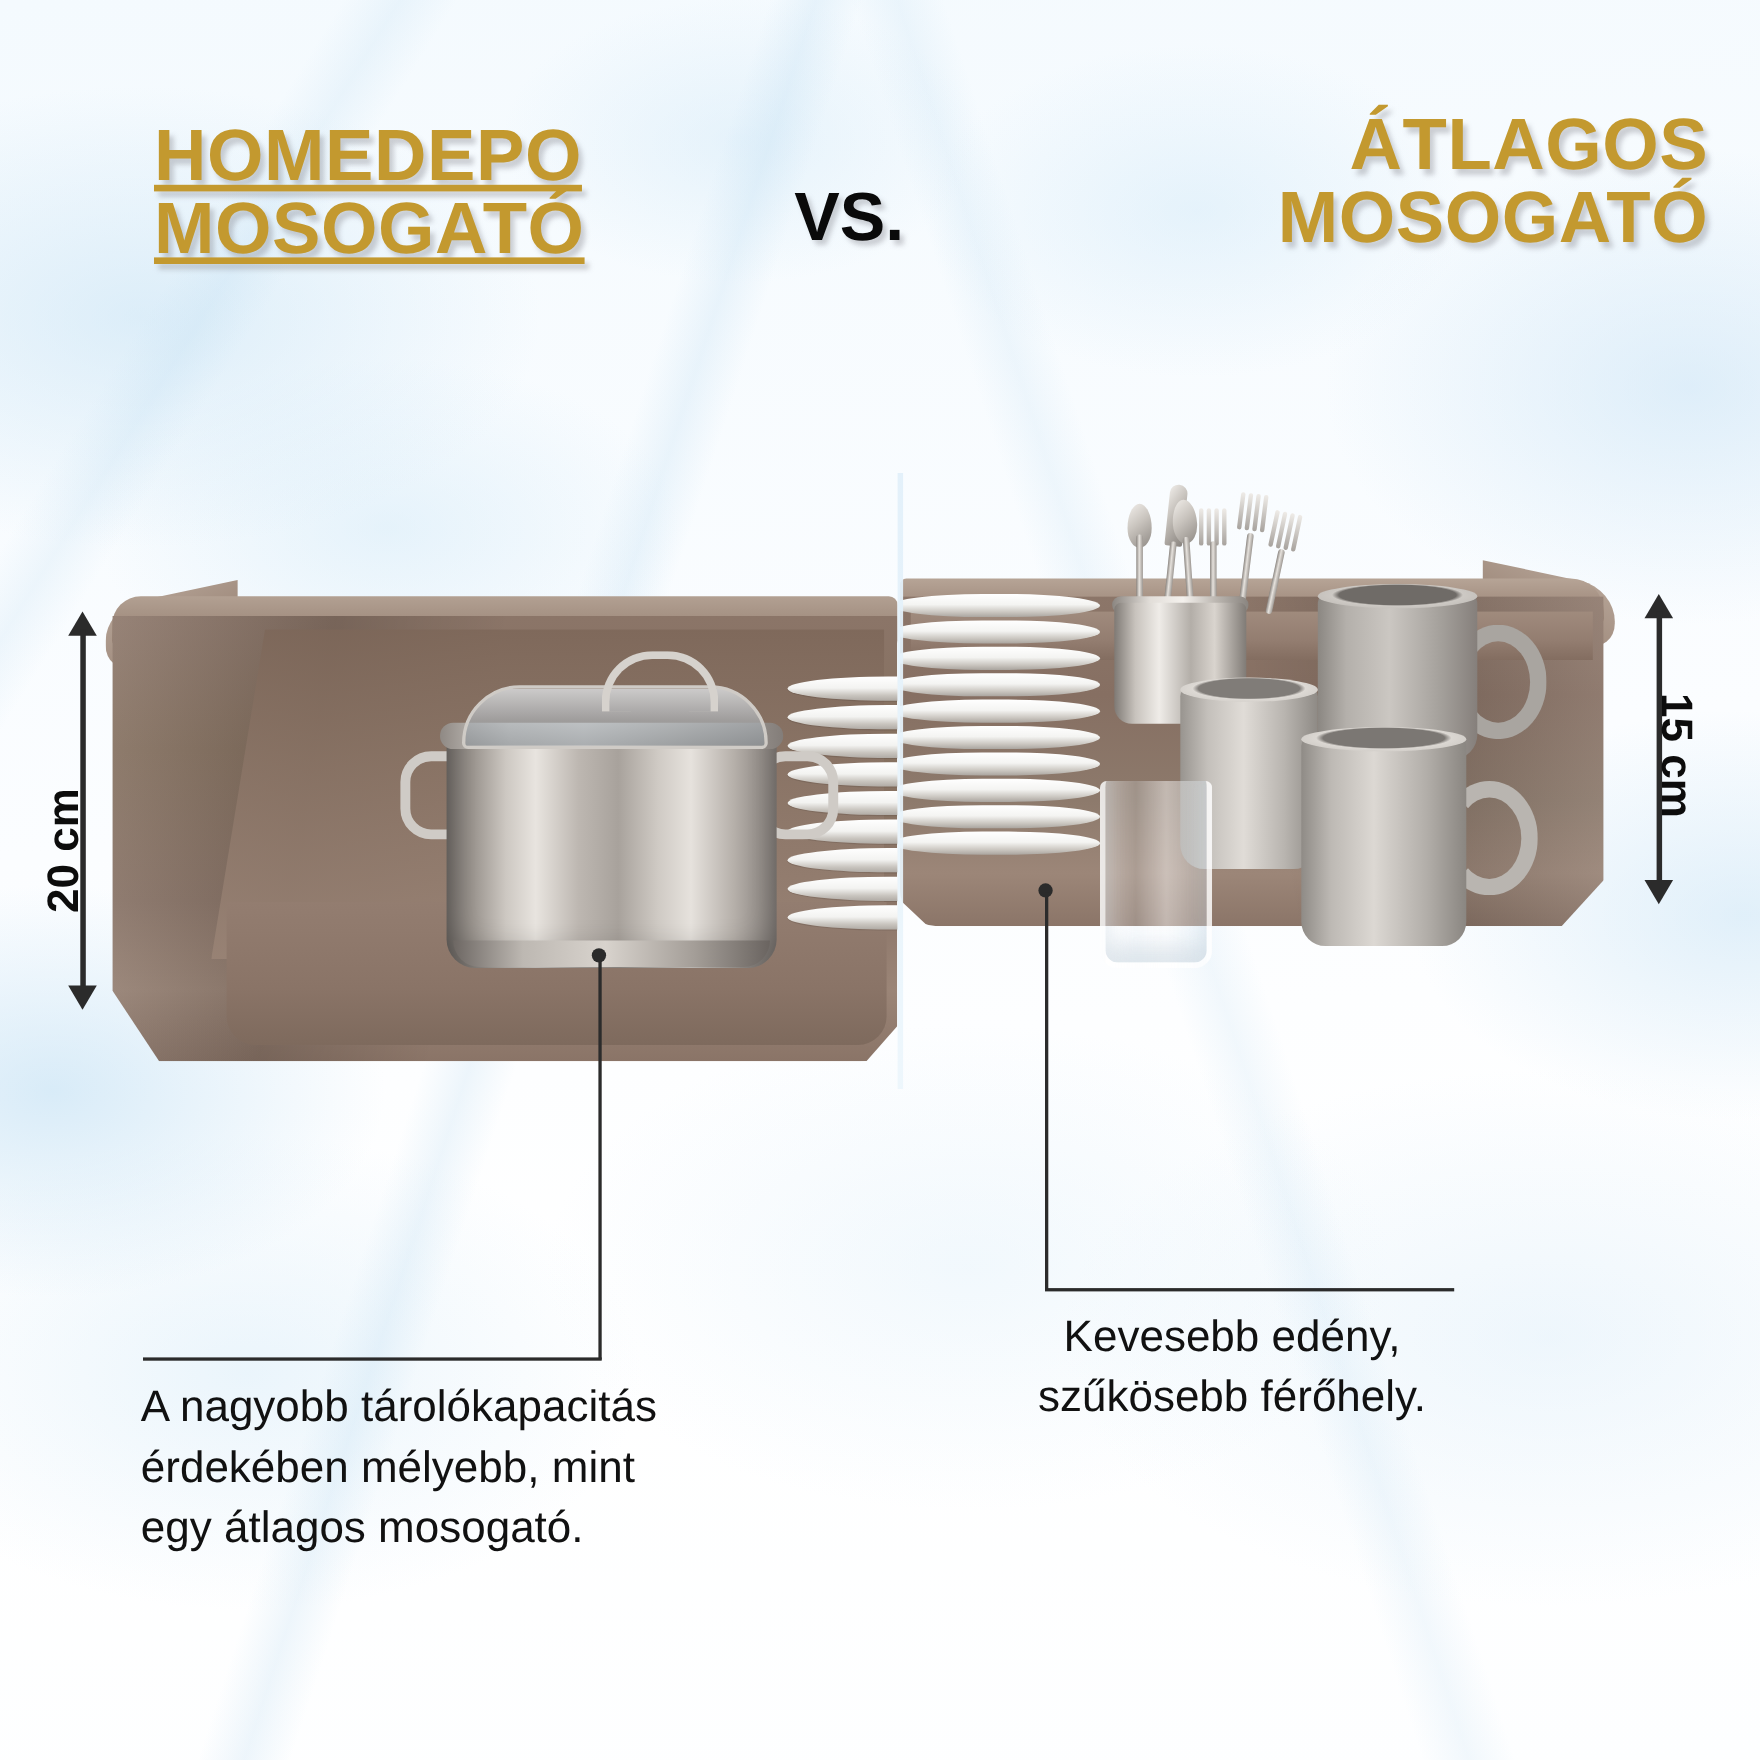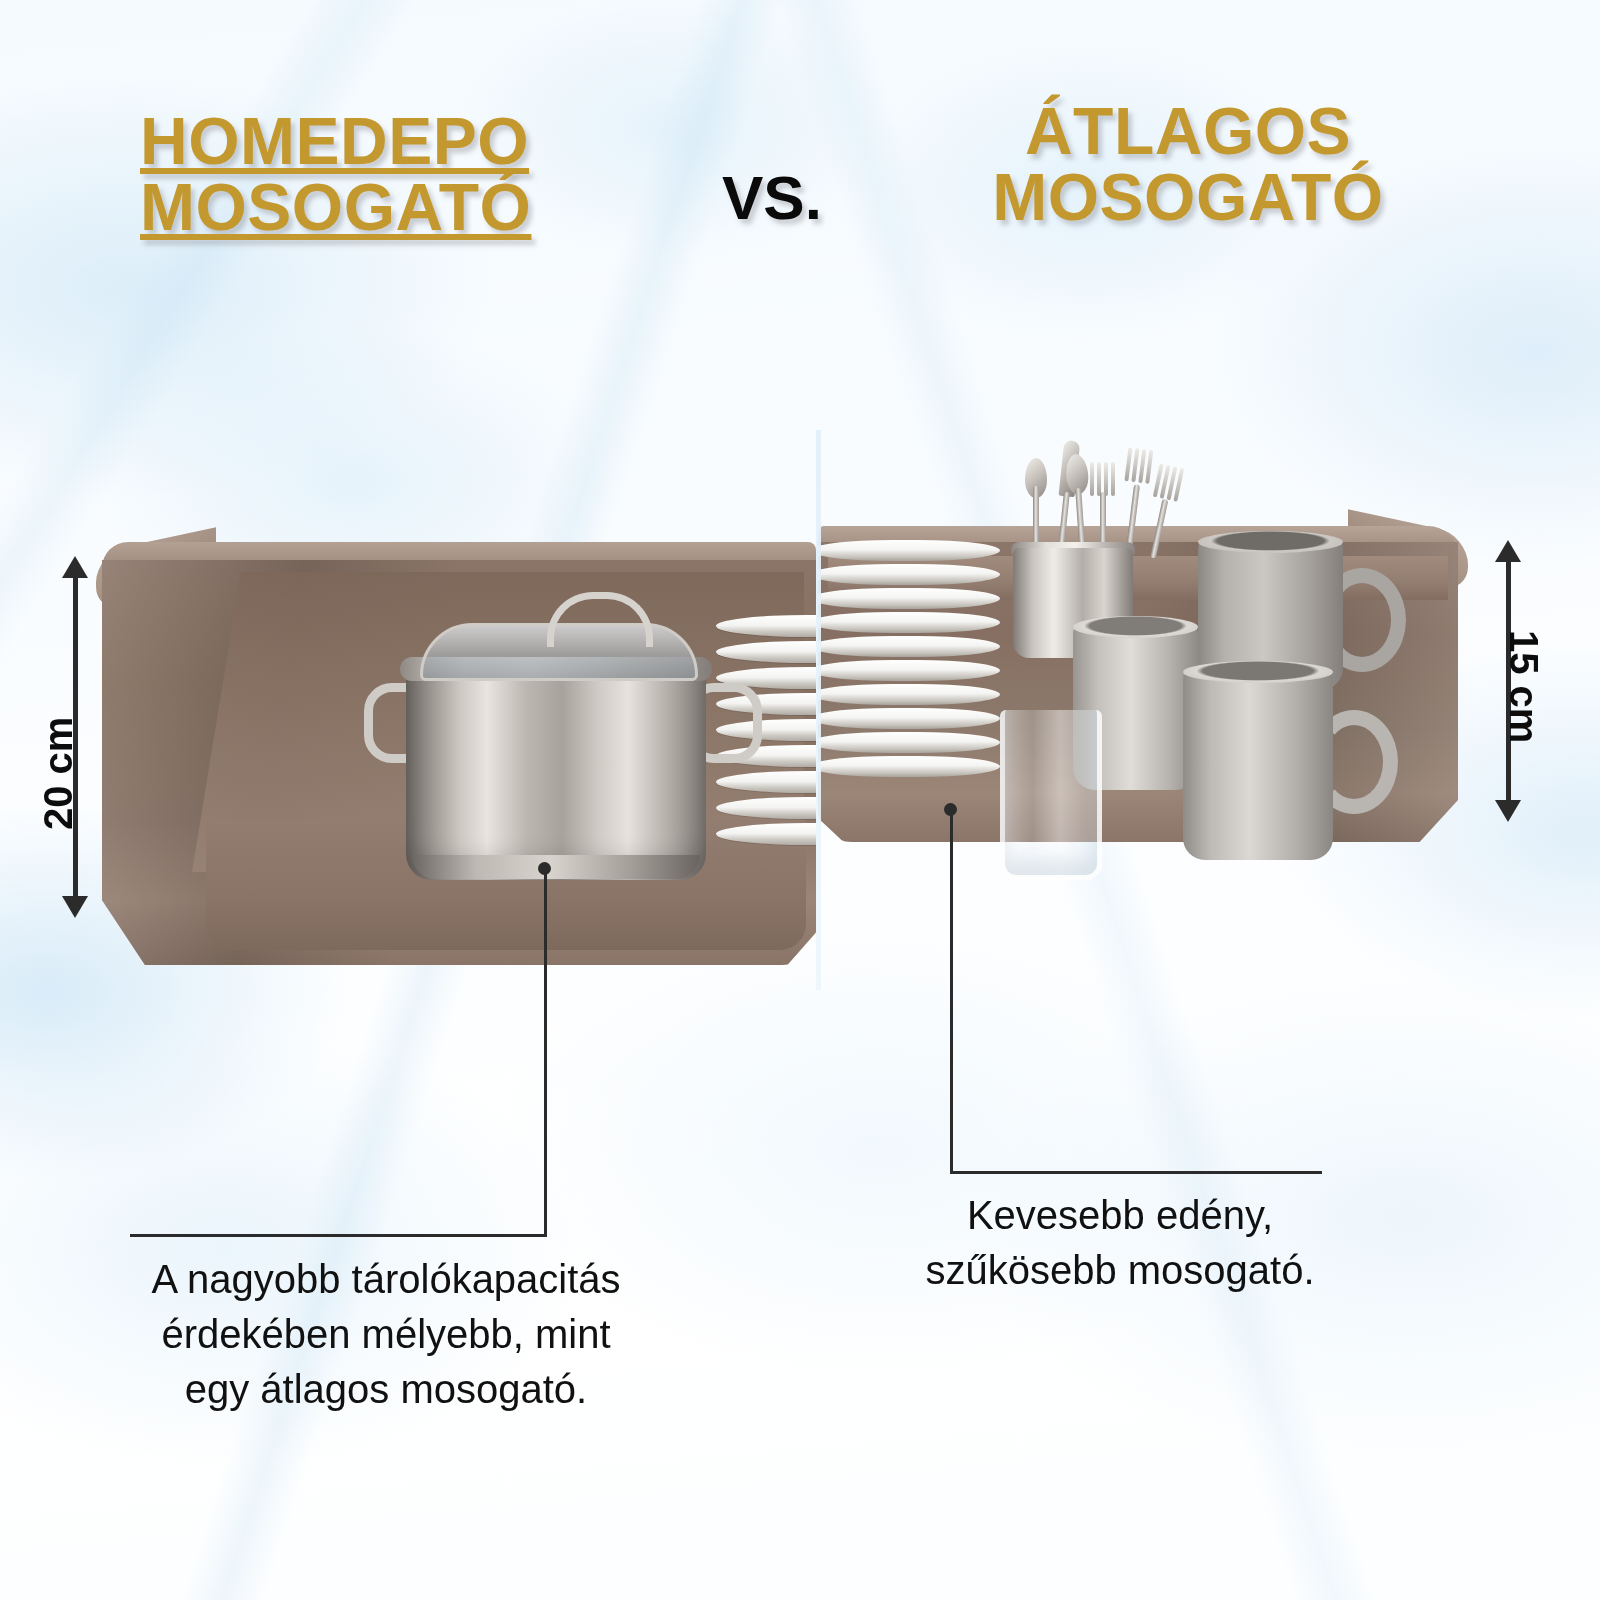--- a/index.html
+++ b/index.html
@@ -41,21 +41,21 @@
     font-weight:bold;
     color:#c3992f;
     letter-spacing:.5px;
     line-height:1.0;
     text-shadow:4px 5px 5px rgba(120,120,130,.35);
     white-space:pre-line;
     font-size:66px;
     font-family:"Liberation Sans", sans-serif;
   }
   #title-left  { left:140px; top:108px;  width:540px; text-align:left;text-decoration:underline;  }
-  #title-right { left:928px; top:98px;   width:520px; text-align:center;  }
+  #title-right { left:1033px; top:98px;   width:520px; text-align:right;  }
   #vs-label{
     position:absolute; left:722px; top:162px;
     font-size:62px; font-weight:bold; color:#0a0a0a;
     text-shadow:4px 5px 5px rgba(120,120,130,.35);
     font-family:"Liberation Sans", sans-serif;
   }
 
   
   #photo-wrap{ position:absolute; left:0; top:0; width:1600px; height:1600px; }
 
@@ -288,21 +288,21 @@
   }
   .callout-v{ position:absolute; width:0; border-left:3px solid #2b2b2b; }
   .callout-h{ position:absolute; height:0; border-top:3px solid #2b2b2b; }
 
   .caption{
     position:absolute;
     font-size:40px; line-height:1.38; color:#111111;
     font-family:"Liberation Sans", sans-serif;
     white-space:pre-line;
   }
-  #caption-left  { left:116px; top:1252px; width:540px; text-align:center; }
+  #caption-left  { left:128px; top:1252px; width:540px; text-align:left; }
   #caption-right { left:905px; top:1188px; width:430px; text-align:center; }
 </style>
 </head>
 <body>
 
 <div id="bg"></div>
 
 <div class="title" id="title-left">HOMEDEPO
 MOSOGATÓ</div>
 
@@ -453,13 +453,13 @@
 <div class="caption" id="caption-left">A nagyobb tárolókapacitás
 érdekében mélyebb, mint
 egy átlagos mosogató.</div>
 
 <div>
   <div class="callout-dot" style="left:944px; top:803px;"></div>
   <div class="callout-v" style="left:950px; top:811px; height:362px;"></div>
   <div class="callout-h" style="left:950px; top:1171px; width:372px;"></div>
 </div>
 <div class="caption" id="caption-right">Kevesebb edény,
-szűkösebb mosogató.</div>
+szűkösebb férőhely.</div>
 
 </body></html>

